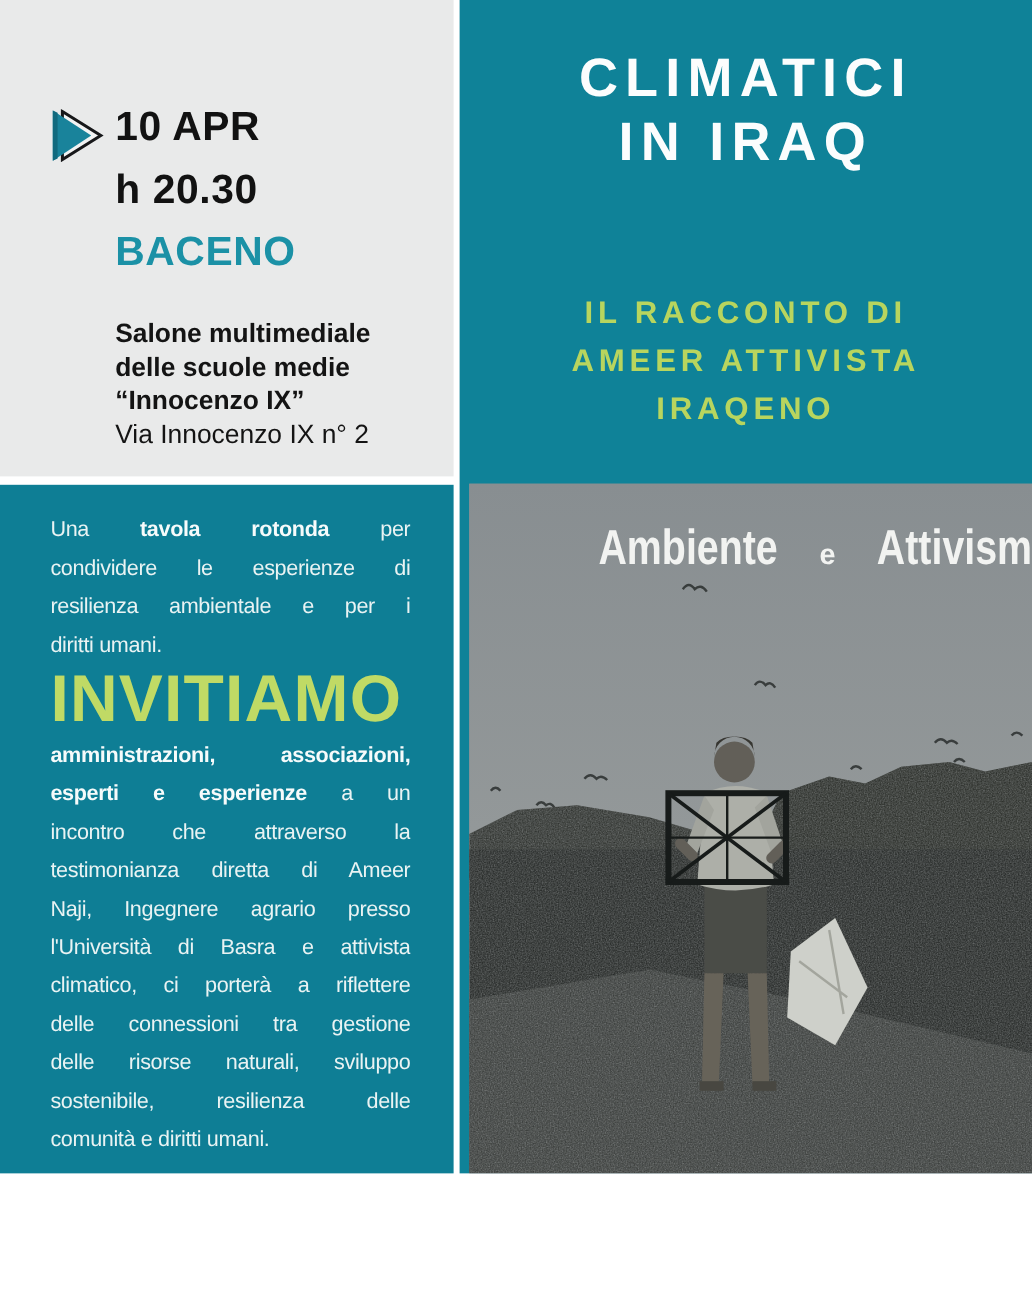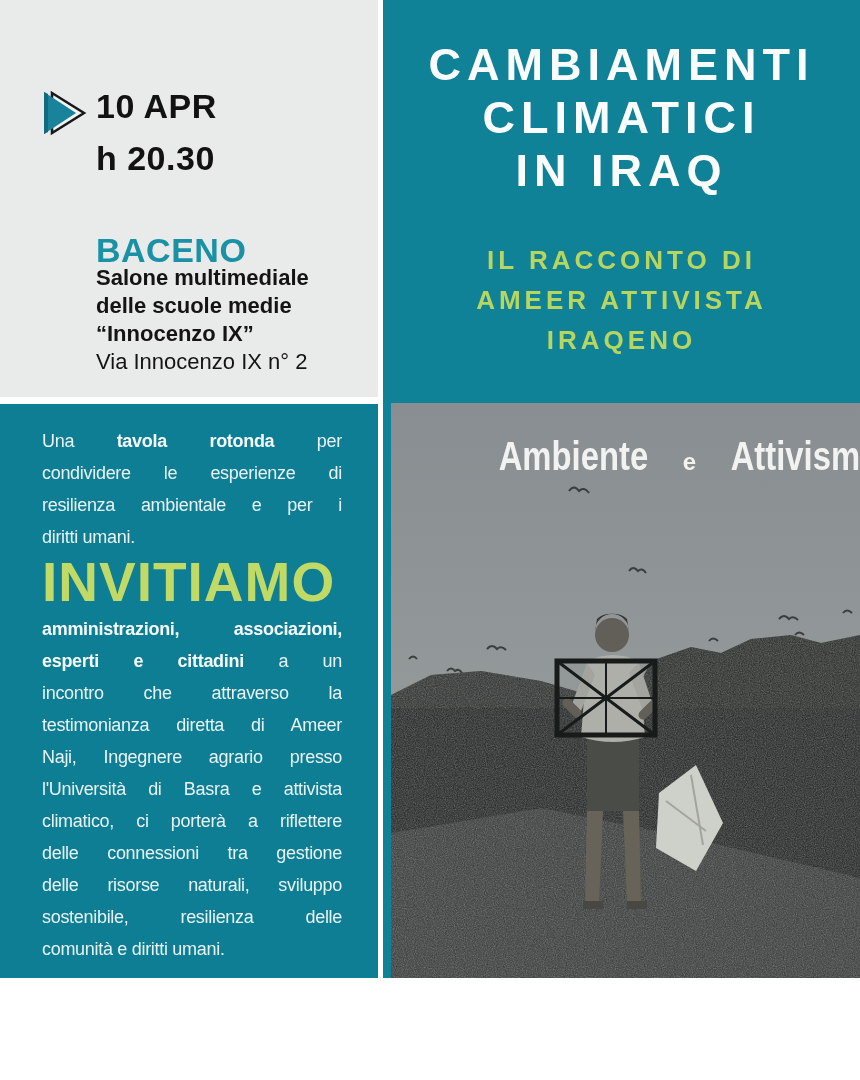--- a/index.html
+++ b/index.html
@@ -9,21 +9,21 @@
   
   .panel-gray{position:absolute;left:0;top:0;width:378px;height:397px;background:#e9eaea;}
   .panel-right{position:absolute;left:383px;top:0;width:477px;height:978px;background:#0f8298;}
   .panel-teal-left{position:absolute;left:0;top:404px;width:378px;height:574px;background:#0e7e95;}
   .logo-strip{position:absolute;left:0;top:978px;width:860px;height:102px;background:#ffffff;}
 
   
   .play-icon{position:absolute;left:40px;top:90px;}
   .event-text{position:absolute;left:96px;top:80px;color:#121212;}
   .event-line{font-size:34px;font-weight:800;line-height:52px;letter-spacing:0.5px;}
-  .event-place{color:#1b91a6;margin-top:40px;}
+  .event-place{color:#1b91a6;}
   .venue{position:absolute;left:96px;top:264px;color:#141414;font-size:22px;line-height:28px;}
   .venue .b{font-weight:700;}
 
   
   .title-block{position:absolute;left:383px;top:38px;width:477px;text-align:center;color:#fbfdfd;}
   .title-line{font-size:45px;font-weight:800;line-height:53px;letter-spacing:6px;}
   .subtitle-block{position:absolute;left:383px;top:240px;width:477px;text-align:center;color:#b8d55e;}
   .subtitle-line{font-size:26px;font-weight:800;line-height:40px;letter-spacing:4px;}
 
   
@@ -65,21 +65,20 @@
     <div class="event-line event-place">BACENO</div>
   </div>
   <div class="venue">
     <div class="b">Salone multimediale</div>
     <div class="b">delle scuole medie</div>
     <div class="b">“Innocenzo IX”</div>
     <div>Via Innocenzo IX n° 2</div>
   </div>
 
   <div class="title-block">
-    <div class="title-line">CAMBIAMENTI</div>
     <div class="title-line">CLIMATICI</div>
     <div class="title-line">IN IRAQ</div>
   </div>
   <div class="subtitle-block">
     <div class="subtitle-line">IL RACCONTO DI</div>
     <div class="subtitle-line">AMEER ATTIVISTA</div>
     <div class="subtitle-line">IRAQENO</div>
   </div>
 
   <div class="photo">
@@ -159,21 +158,21 @@
 
   <div class="desc">
       <div class="jline"><span>Una </span><span class="b">tavola rotonda</span><span> per</span></div>
       <div class="jline"><span>condividere le esperienze di</span></div>
       <div class="jline"><span>resilienza ambientale e per i</span></div>
       <div class="jline last"><span>diritti umani.</span></div>
     </div>
   <div class="invite-heading">INVITIAMO</div>
   <div class="desc desc2">
       <div class="jline"><span class="b">amministrazioni, associazioni,</span></div>
-      <div class="jline"><span class="b">esperti e cittadini</span><span> a un</span></div>
+      <div class="jline"><span class="b">esperti e esperienze</span><span> a un</span></div>
       <div class="jline"><span>incontro che attraverso la</span></div>
       <div class="jline"><span>testimonianza diretta di Ameer</span></div>
       <div class="jline"><span>Naji, Ingegnere agrario presso</span></div>
       <div class="jline"><span>l'Università di Basra e attivista</span></div>
       <div class="jline"><span>climatico, ci porterà a riflettere</span></div>
       <div class="jline"><span>delle connessioni tra gestione</span></div>
       <div class="jline"><span>delle risorse naturali, sviluppo</span></div>
       <div class="jline"><span>sostenibile, resilienza delle</span></div>
       <div class="jline last"><span>comunità e diritti umani.</span></div>
     </div>

